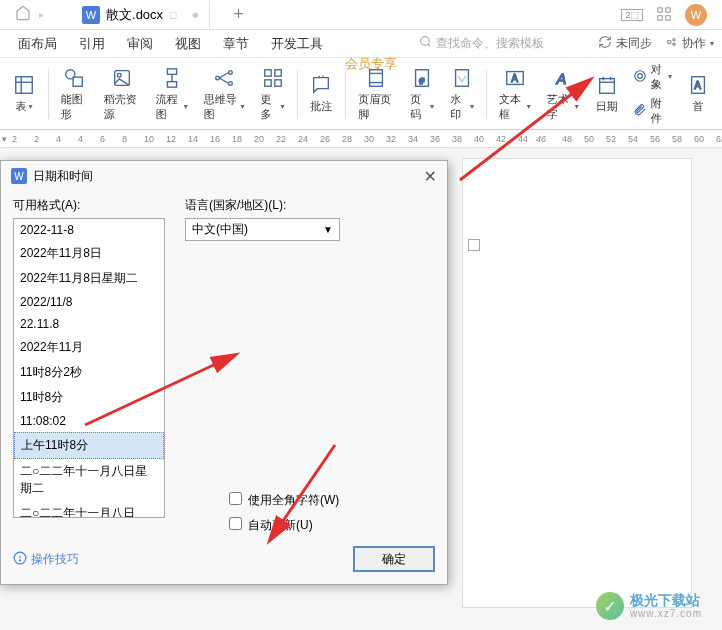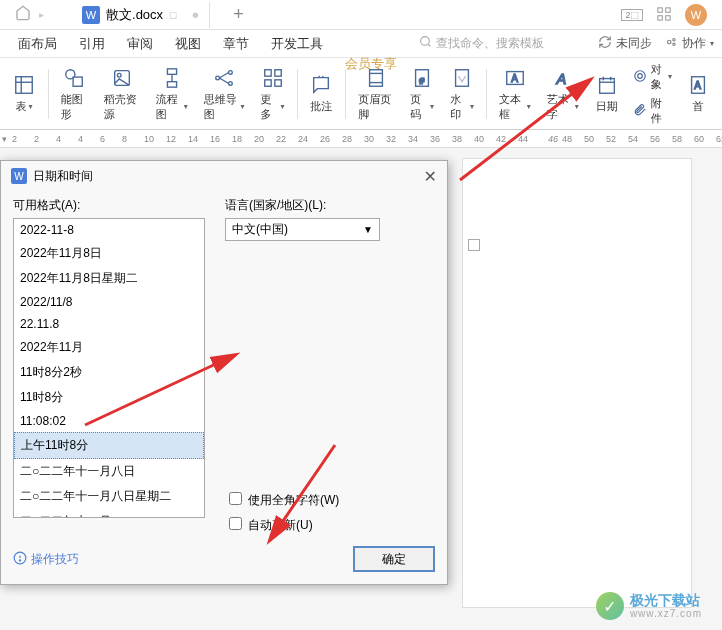--- a/index.html
+++ b/index.html
@@ -46,21 +46,21 @@
     .cursor-mark { position: absolute; top: 80px; left: 5px; width: 12px; height: 12px; border: 1px solid #aaa; }
     
     
     .dialog { position: absolute; top: 160px; left: 0; width: 448px; height: 425px; background: #f8f8f8; border: 1px solid #aaa; box-shadow: 2px 2px 10px rgba(0,0,0,0.3); }
     .dialog-header { height: 30px; display: flex; align-items: center; padding: 0 10px; }
     .dialog-header .doc-icon { width: 16px; height: 16px; font-size: 10px; }
     .dialog-title { margin-left: 6px; font-size: 12px; }
     .dialog-close { margin-left: auto; font-size: 16px; color: #555; cursor: pointer; }
     .dialog-body { padding: 6px 12px; }
     .dialog-row { display: flex; gap: 20px; }
-    .dialog-col-left { width: 192px; }
+    .dialog-col-left { width: 152px; }
     .dialog-col-right { flex: 1; }
     .field-label { font-size: 12px; margin-bottom: 4px; display: block; text-decoration: underline; text-decoration-color: transparent; }
     .format-list { border: 1px solid #aaa; background: #fff; height: 300px; overflow-y: auto; }
     .format-item { padding: 4px 6px; font-size: 12px; cursor: pointer; }
     .format-item.selected { background: #d5e5f5; border: 1px dotted #5a8ac5; }
     .lang-select { width: 155px; height: 23px; border: 1px solid #aaa; background: #fff; display: flex; align-items: center; padding: 0 6px; justify-content: space-between; }
     .lang-arrow { font-size: 10px; }
     .checkbox-row { display: flex; align-items: flex-start; gap: 6px; font-size: 12px; margin-top: 8px; }
     .checkbox-row input { width: 13px; height: 13px; }
     .dialog-footer { position: absolute; bottom: 12px; left: 12px; right: 12px; display: flex; align-items: center; }
@@ -357,21 +357,21 @@
     <span class="ruler-mark" style="left: 320px;">26</span>
     <span class="ruler-mark" style="left: 342px;">28</span>
     <span class="ruler-mark" style="left: 364px;">30</span>
     <span class="ruler-mark" style="left: 386px;">32</span>
     <span class="ruler-mark" style="left: 408px;">34</span>
     <span class="ruler-mark" style="left: 430px;">36</span>
     <span class="ruler-mark" style="left: 452px;">38</span>
     <span class="ruler-mark" style="left: 474px;">40</span>
     <span class="ruler-mark" style="left: 496px;">42</span>
     <span class="ruler-mark" style="left: 518px;">44</span>
-    <span class="ruler-mark" style="left: 548px; font-style: italic;">46</span>
+    <span class="ruler-mark" style="left: 536px; font-style: italic;">46</span>
     <span class="ruler-mark" style="left: 562px;">48</span>
     <span class="ruler-mark" style="left: 584px;">50</span>
     <span class="ruler-mark" style="left: 606px;">52</span>
     <span class="ruler-mark" style="left: 628px;">54</span>
     <span class="ruler-mark" style="left: 650px;">56</span>
     <span class="ruler-mark" style="left: 672px;">58</span>
     <span class="ruler-mark" style="left: 694px;">60</span>
     <span class="ruler-mark" style="left: 716px;">62</span>
   </div>
 
@@ -395,22 +395,22 @@
             <div class="format-item">2022-11-8</div>
             <div class="format-item">2022年11月8日</div>
             <div class="format-item">2022年11月8日星期二</div>
             <div class="format-item">2022/11/8</div>
             <div class="format-item">22.11.8</div>
             <div class="format-item">2022年11月</div>
             <div class="format-item">11时8分2秒</div>
             <div class="format-item">11时8分</div>
             <div class="format-item">11:08:02</div>
             <div class="format-item selected">上午11时8分</div>
+            <div class="format-item">二○二二年十一月八日星期二</div>
             <div class="format-item">二○二二年十一月八日</div>
-            <div class="format-item">二○二二年十一月八日星期二</div>
             <div class="format-item">二○二二年十一月</div>
           </div>
       </div>
       <div class="dialog-col-right">
         <span class="field-label">语言(国家/地区)(L):</span>
         <div class="lang-select">
           <span>中文(中国)</span>
           <span class="lang-arrow">▼</span>
         </div>
       </div>

